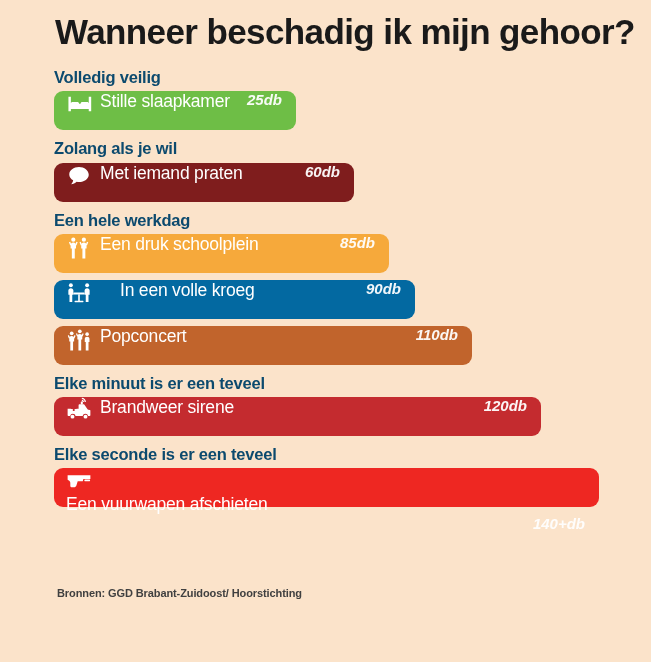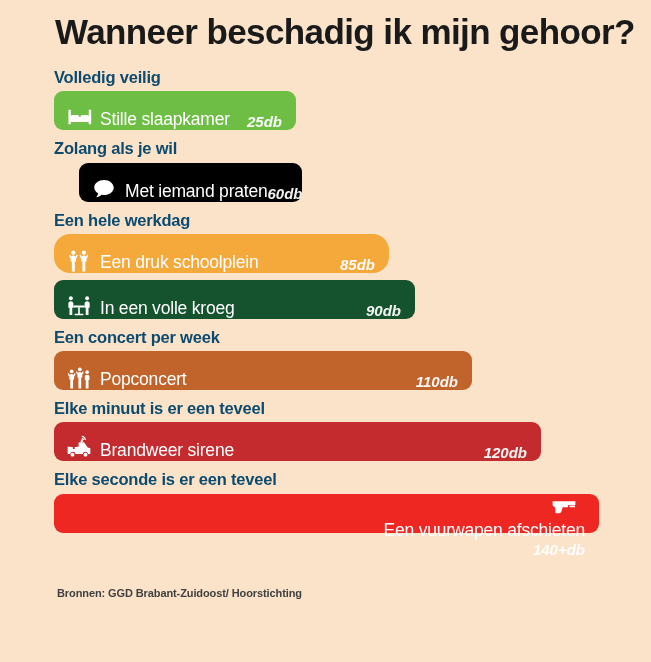--- a/index.html
+++ b/index.html
@@ -45,21 +45,21 @@
     color: #0c4a6e;
     letter-spacing: -0.2px;
     line-height: 1.35;
     margin-bottom: 3px;
     white-space: nowrap;
   }
   .bar {
     height: 39px;
     border-radius: 9px;
     display: flex;
-    align-items: flex-end;
+    align-items: flex-start;
     box-sizing: border-box;
     padding-left: 12px;
     padding-right: 14px;
   }
   .bar-icon {
     width: 26px;
     height: 26px;
     flex: 0 0 26px;
     display: flex;
     align-items: center;
@@ -117,69 +117,68 @@
             <rect x="5" y="17" width="22" height="4" rx="1"></rect>
           </svg>
         </span>
         <span class="bar-name">Stille slaapkamer</span>
         <span class="bar-value">25db</span>
       </div>
     </div>
 
     <div class="row">
       <div class="row-label">Zolang als je wil</div>
-      <div class="bar" style="background: #000000; width: 223px; margin-left: 25px;">
+      <div class="bar" style="background: #7f1d1d; width: 300px;">
         <span class="bar-icon">
           <svg viewBox="0 0 32 32" aria-hidden="true">
             <path d="M16 5C9.4 5 4 9 4 14c0 2.9 1.9 5.5 4.8 7.1-.3 2-1.3 3.8-2.6 5.1 2.6-.4 5-1.5 6.9-3.1 .9.2 1.9.3 2.9.3 6.6 0 12-4 12-9s-5.4-9.4-12-9.4z"></path>
           </svg>
         </span>
         <span class="bar-name">Met iemand praten</span>
         <span class="bar-value">60db</span>
       </div>
     </div>
 
     <div class="row">
       <div class="row-label">Een hele werkdag</div>
-      <div class="bar" style="background: rgb(246, 169, 59); width: 335px; border-radius: 16px;">
+      <div class="bar" style="background: rgb(246, 169, 59); width: 335px;">
         <span class="bar-icon">
           <svg viewBox="0 0 32 32" aria-hidden="true">
             <circle cx="9" cy="7" r="2.6"></circle>
             <path d="M9 10.5c-2 0-3.3 1.2-3.3 3v4.3h1.5V30h3.6V17.8h1.5v-4.3c0-1.8-1.3-3-3.3-3z"></path>
             <path d="M3.6 10.2 5.2 14l1.5-.7-1.5-3.8zM14.4 10.2 12.8 14l-1.5-.7 1.5-3.8z"></path>
             <circle cx="22" cy="7" r="2.6"></circle>
             <path d="M22 10.5c-2 0-3.3 1.2-3.3 3v4.3h1.5V30h3.6V17.8h1.5v-4.3c0-1.8-1.3-3-3.3-3z"></path>
             <path d="M16.6 10.2 18.2 14l1.5-.7-1.5-3.8zM27.4 10.2 25.8 14l-1.5-.7 1.5-3.8z"></path>
           </svg>
         </span>
         <span class="bar-name">Een druk schoolplein</span>
         <span class="bar-value">85db</span>
       </div>
     </div>
 
     <div class="row">
-      <div class="bar" style="background: #14532d; width: 361px;">
+      <div class="bar" style="background: #0369a1; width: 361px; gap: 20px;">
         <span class="bar-icon">
           <svg viewBox="0 0 32 32" aria-hidden="true">
             <circle cx="6" cy="6.5" r="2.4"></circle>
             <path d="M6 10c-1.9 0-3.1 1.2-3.1 2.9V18h1.4v9h3.4v-9h1.4v-5.1C9.1 11.2 7.9 10 6 10z"></path>
             <circle cx="26" cy="6.5" r="2.4"></circle>
             <path d="M26 10c-1.9 0-3.1 1.2-3.1 2.9V18h1.4v9h3.4v-9h1.4v-5.1c0-1.7-1.2-2.9-3.1-2.9z"></path>
             <rect x="9" y="15.5" width="14" height="2.4" rx="0.8"></rect>
             <rect x="15" y="17.6" width="2" height="9.4"></rect>
             <rect x="10.5" y="25.5" width="11" height="1.8" rx="0.6"></rect>
           </svg>
         </span>
         <span class="bar-name">In een volle kroeg</span>
         <span class="bar-value">90db</span>
       </div>
     </div>
 
     <div class="row">
-      <div class="row-label">Een concert per week</div>
       <div class="bar" style="background: rgb(193, 100, 44); width: 418px;">
         <span class="bar-icon">
           <svg viewBox="0 0 32 32" aria-hidden="true">
             <circle cx="7" cy="9" r="2.3"></circle>
             <path d="M7 12.2c-1.8 0-3 1.1-3 2.7V19h1.3v11h3.4V19H10v-4.1c0-1.6-1.2-2.7-3-2.7z"></path>
             <path d="M2.2 12 3.6 15.4l1.4-.6L3.6 11zM11.8 12l-1.4 3.4-1.4-.6L10.4 11z"></path>
             <circle cx="17" cy="6.5" r="2.3"></circle>
             <path d="M17 9.7c-1.8 0-3 1.1-3 2.7v4.1h1.3V30h3.4V16.5H20v-4.1c0-1.6-1.2-2.7-3-2.7z"></path>
             <path d="M12.2 9.5 13.6 13l1.4-.6-1.4-3.5zM21.8 9.5 20.4 13 19 12.4l1.4-3.5z"></path>
             <circle cx="26" cy="10" r="2.2"></circle>

